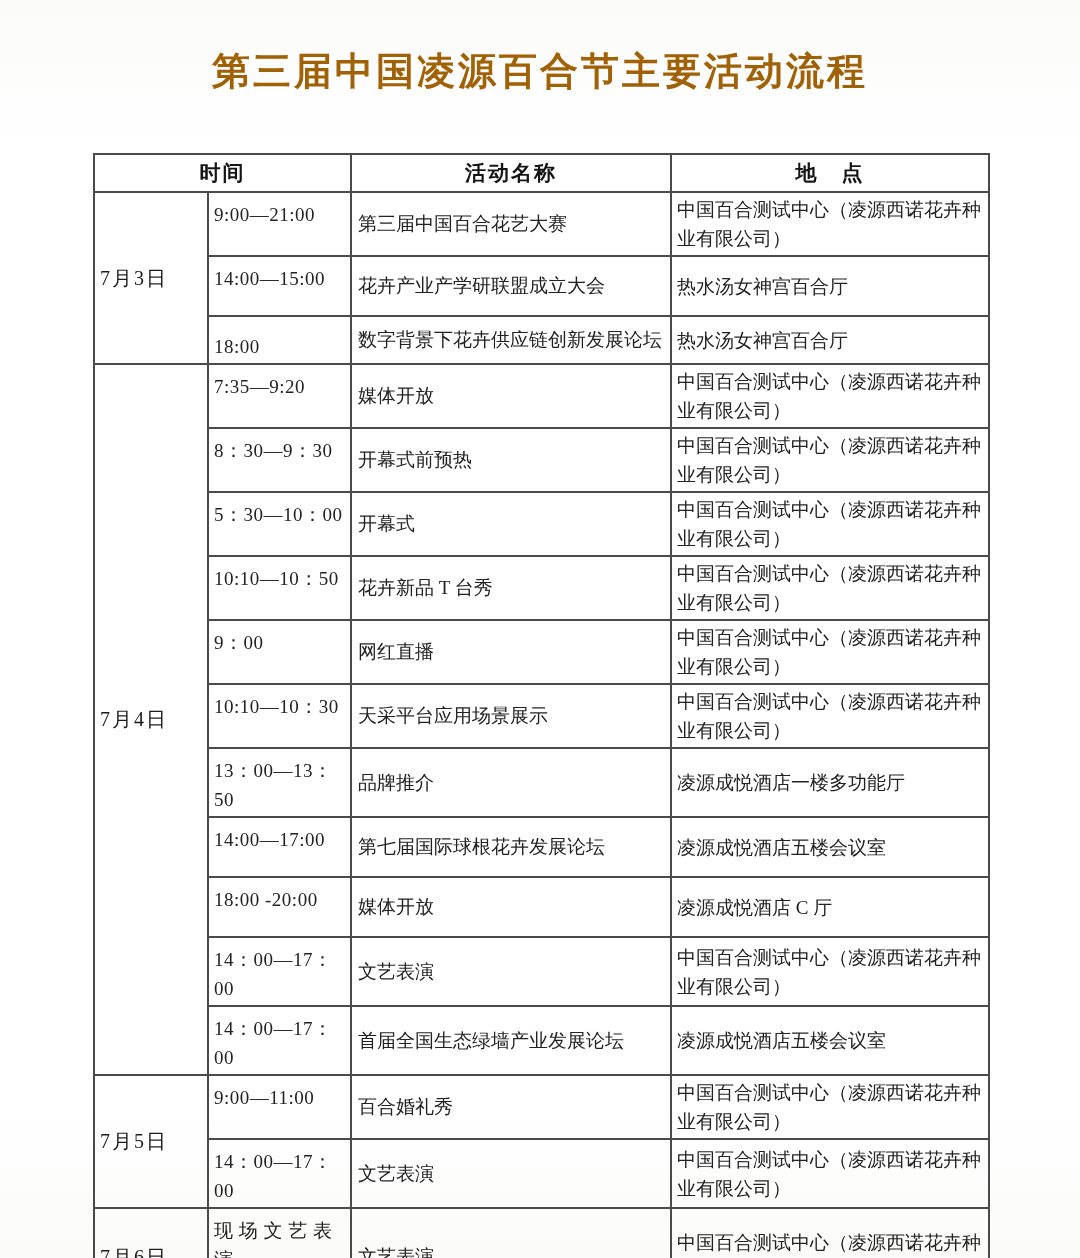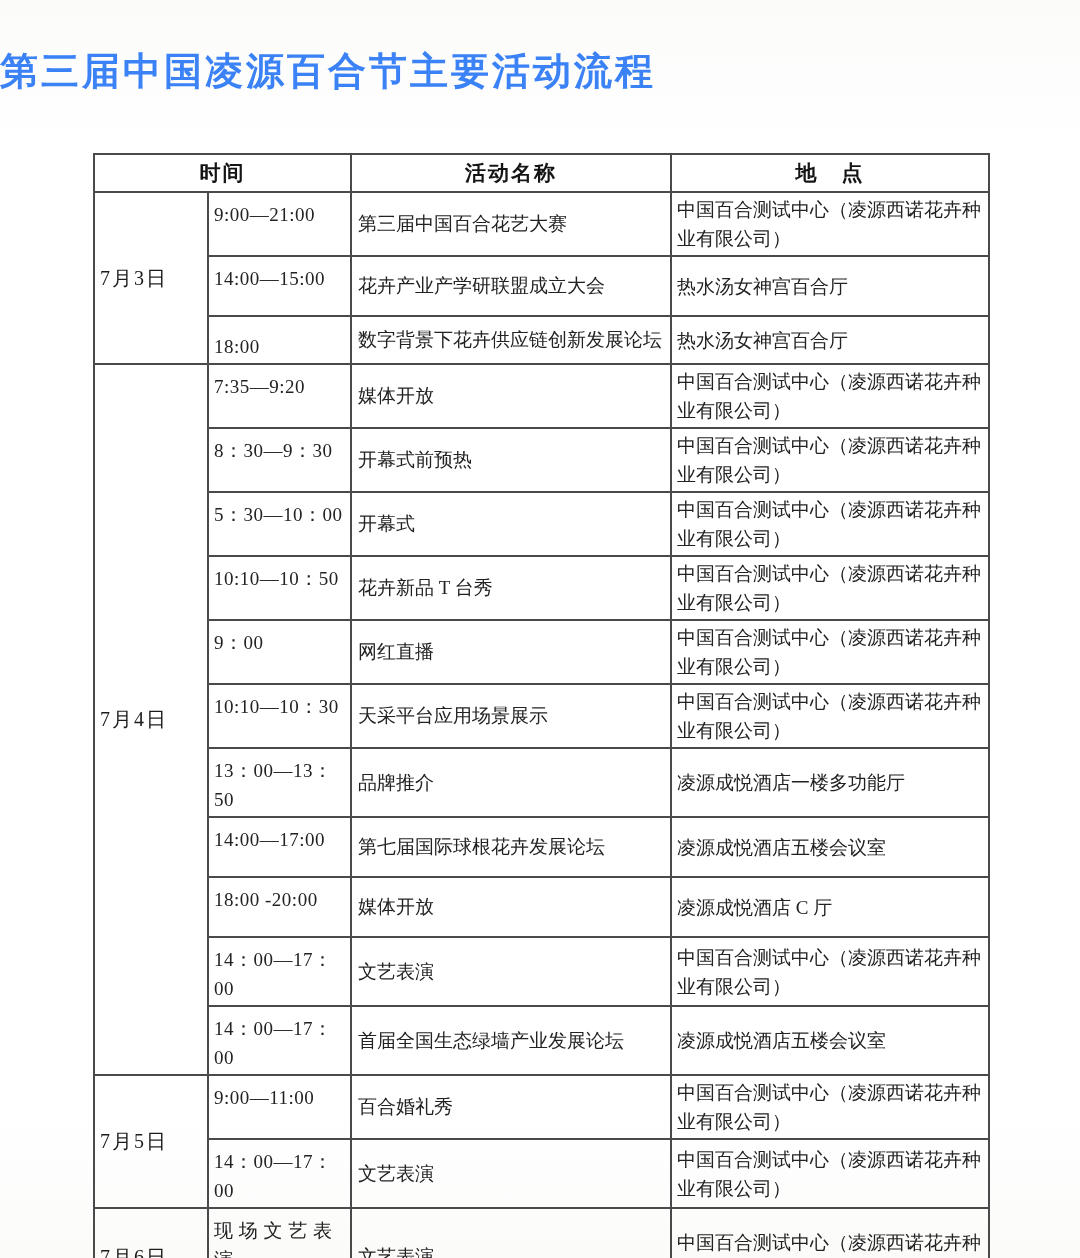--- a/index.html
+++ b/index.html
@@ -9,25 +9,26 @@
     font-family: "Liberation Serif", "DejaVu Serif", serif;
     color: #1e1e1e;
   }
   body {
     height: 1258px;
     background: linear-gradient(180deg, #fbfbfa 0%, #ffffff 12%, #ffffff 88%, #fbfbfa 100%);
     overflow: hidden;
   }
   .page-title {
     margin-top: 46px;
+    text-align: center;
     font-family: "Liberation Sans", "DejaVu Sans", sans-serif;
     font-weight: 700;
     font-size: 38px;
     letter-spacing: 3px;
-    color: #3b82f6;
+    color: #a16207;
   }
   table.schedule {
     border-collapse: collapse;
     table-layout: fixed;
     width: 895px;
     margin: 56px 0 0 93px;
     background: transparent;
   }
   .schedule th, .schedule td {
     border: 2px solid #4a4a4a;

